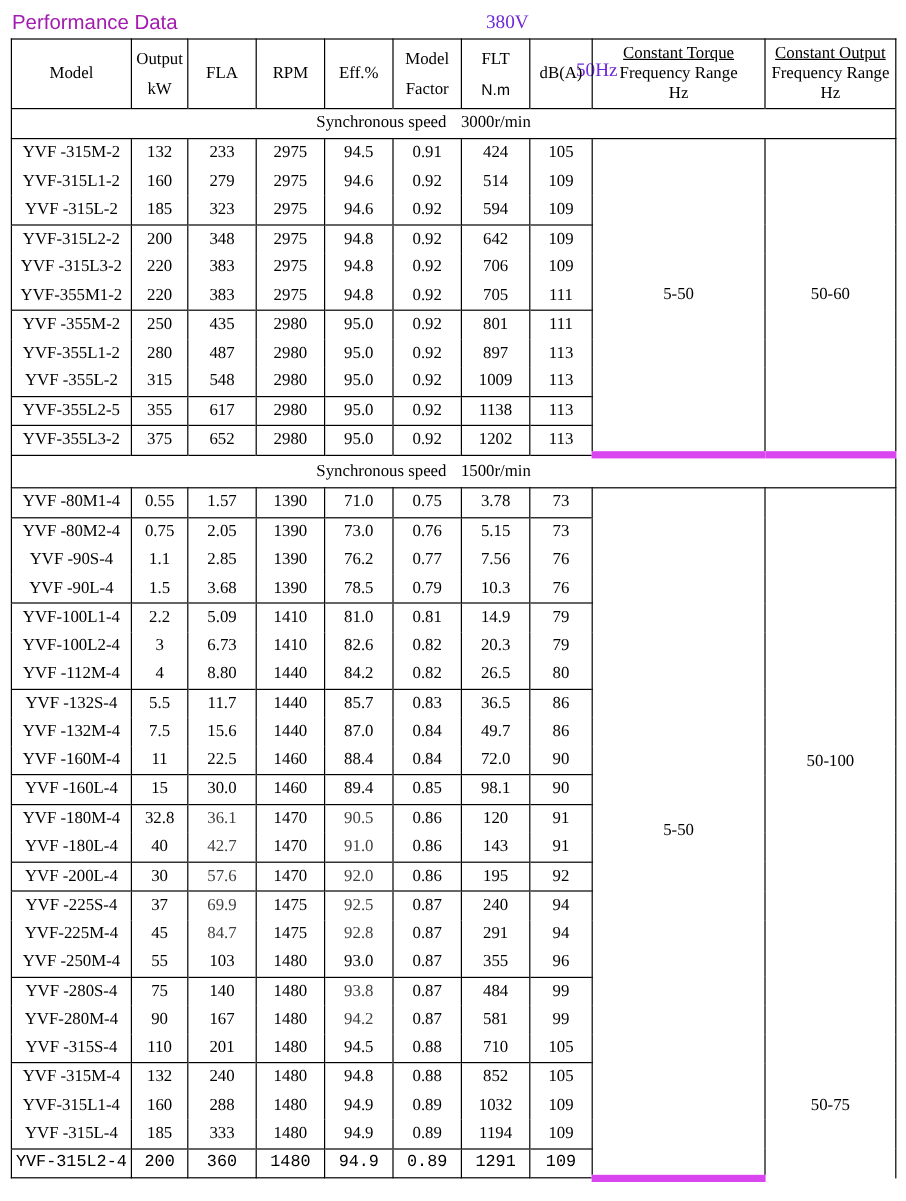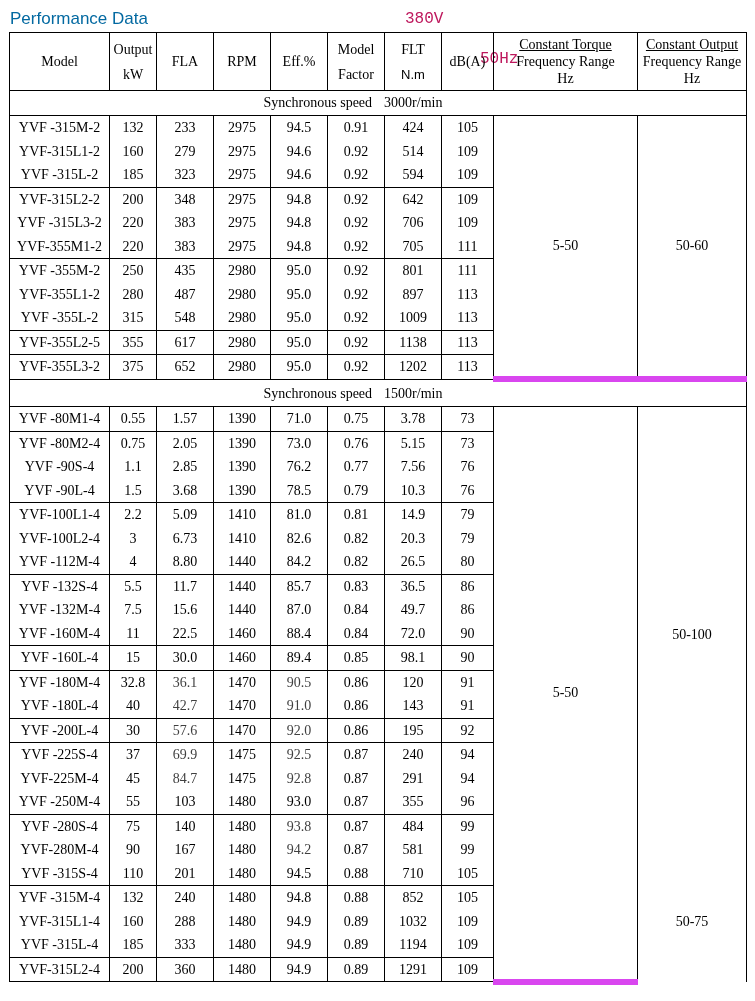--- a/index.html
+++ b/index.html
@@ -1,40 +1,40 @@
 <!DOCTYPE html>
 <html><head>
 <meta charset="utf-8">
 <style>
   html, body { margin:0; padding:0; background:#ffffff; }
   body { width:755px; height:1001px; position:relative; overflow:hidden;
          font-family:"Liberation Serif", serif; color:#000; }
   .title { position:absolute; left:10px; top:9px; font-family:"Liberation Sans", sans-serif;
-           font-size:17px; color:#0369a1; }
-  .spec { position:absolute; top:10px; font-family:Liberation Mono, monospace;
-          font-size:16px; color:#be185d; }
+           font-size:17px; color:#a21caf; }
+  .spec { position:absolute; top:10px; font-family:Liberation Serif, serif;
+          font-size:16px; color:#6d28d9; }
   .spec.v { left:405px; } .spec.hz { left:480px;margin-top:40px; }
 
   table.perf { position:absolute; left:9px; top:32px; border-collapse:collapse;
                table-layout:fixed; width:737px; }
   table.perf td, table.perf th { padding:0; text-align:center; vertical-align:middle;
                font-weight:normal; font-size:14px; line-height:23.5px; height:23.5px;
                border-left:1px solid #000; border-right:1px solid #000; white-space:nowrap; }
   table.perf th { font-size:14px; line-height:23px; height:57px; border-top:1.5px solid #000; }
   th .u { text-decoration:underline; }
   th .two { display:block; line-height:25px; }
   th .three { display:block; line-height:17px; }
   .sans { font-family:"Liberation Sans", sans-serif; font-size:13px; }
   tr.section td { border-top:1.5px solid #000; border-bottom:1.5px solid #000;
                   padding-right:50px; height:24px; }
   tr.section td span.gap { display:inline-block; width:12px; }
   tr.grp td.d { border-top:1px solid #000; }
   td.range { border-top:1px solid #000; border-bottom:6px solid #d946ef; }
   td.red { color:#404040; }
-  table.perf tr:last-child td { border-bottom:1.5px solid #000; }
+  table.perf tr:last-child td { border-bottom:1.5px solid #000;font-family:Liberation Mono, monospace; }
 </style>
 </head>
 <body>
 
 <div class="title">Performance Data</div>
 <div class="spec v">380V</div>
 <div class="spec hz">50Hz</div>
 
 <table class="perf">
   <colgroup>

